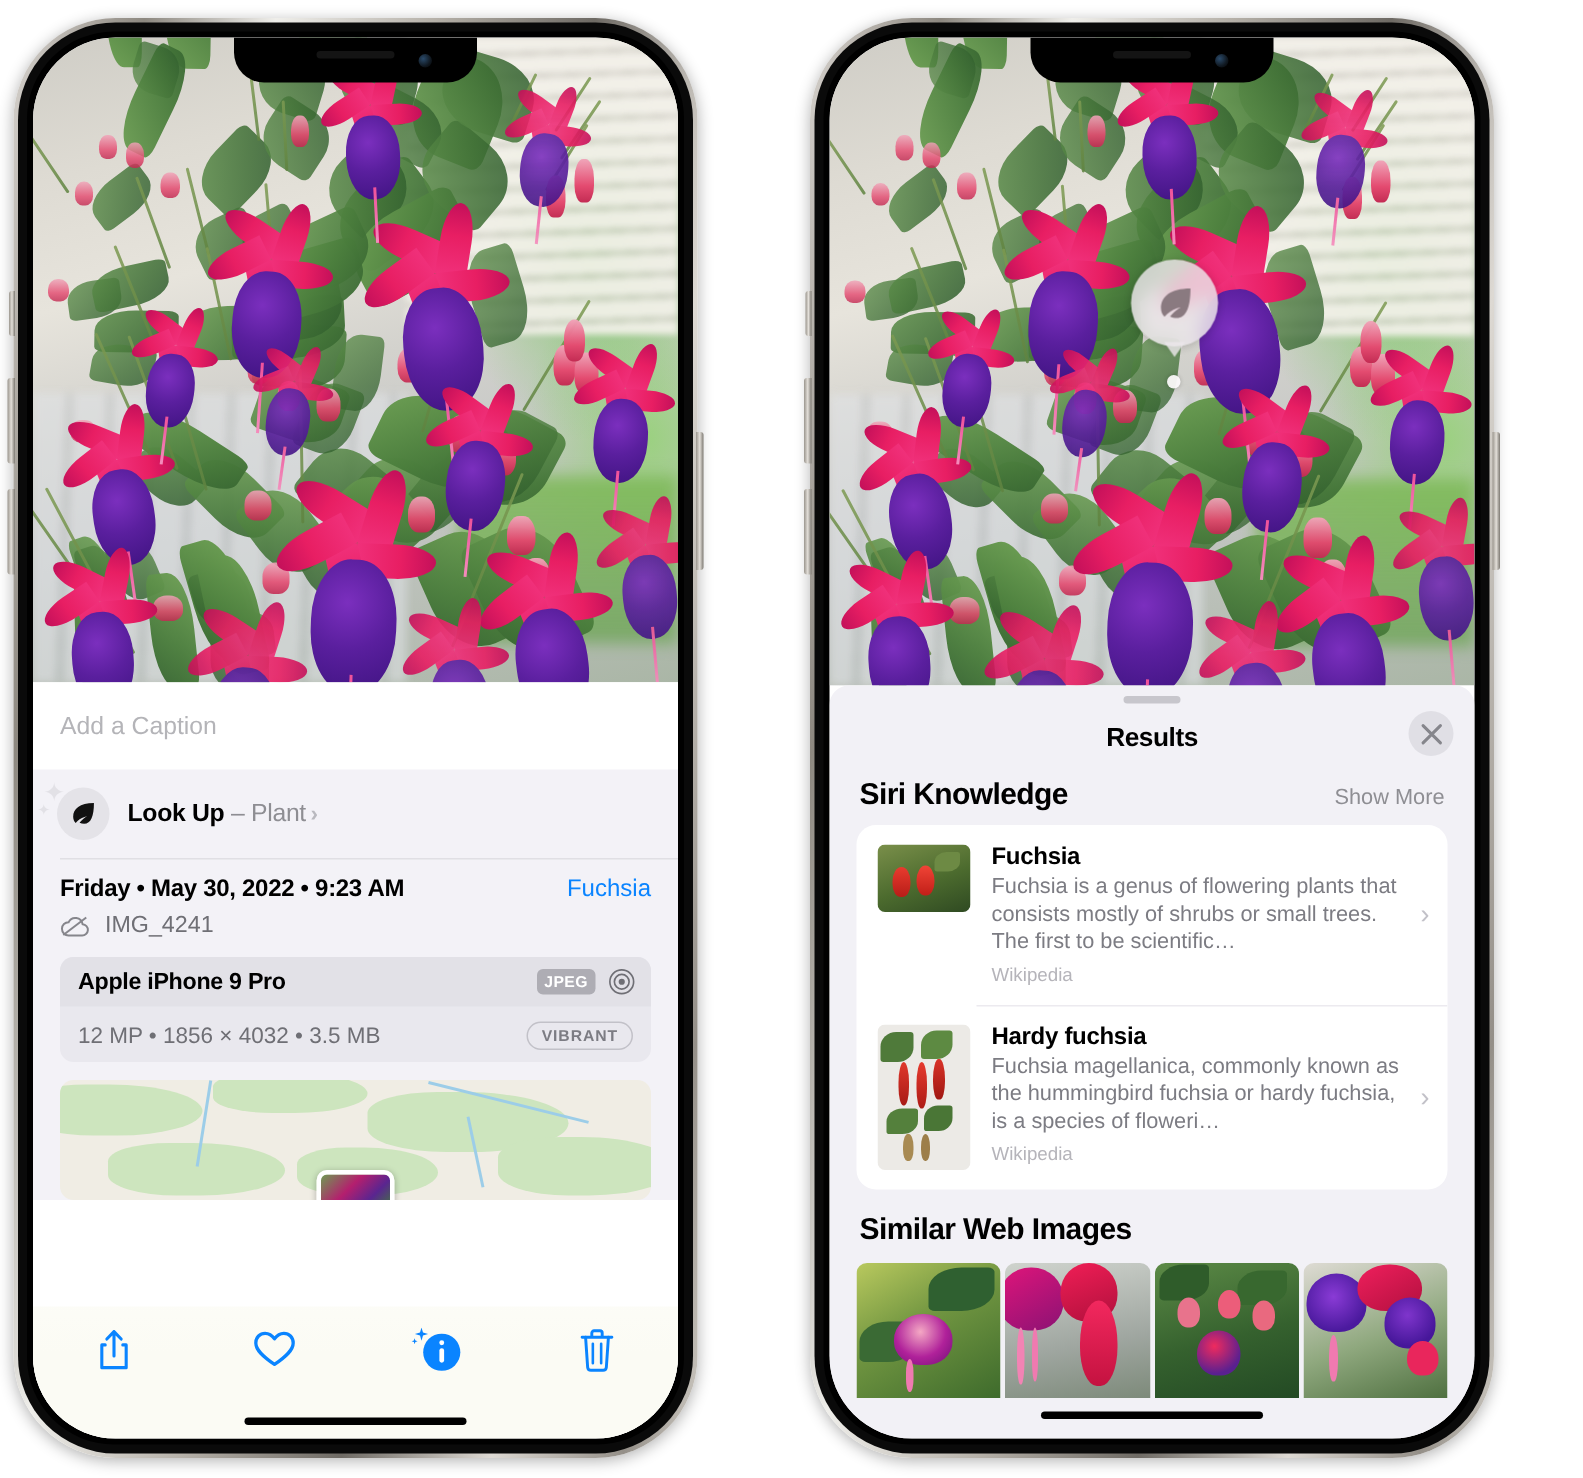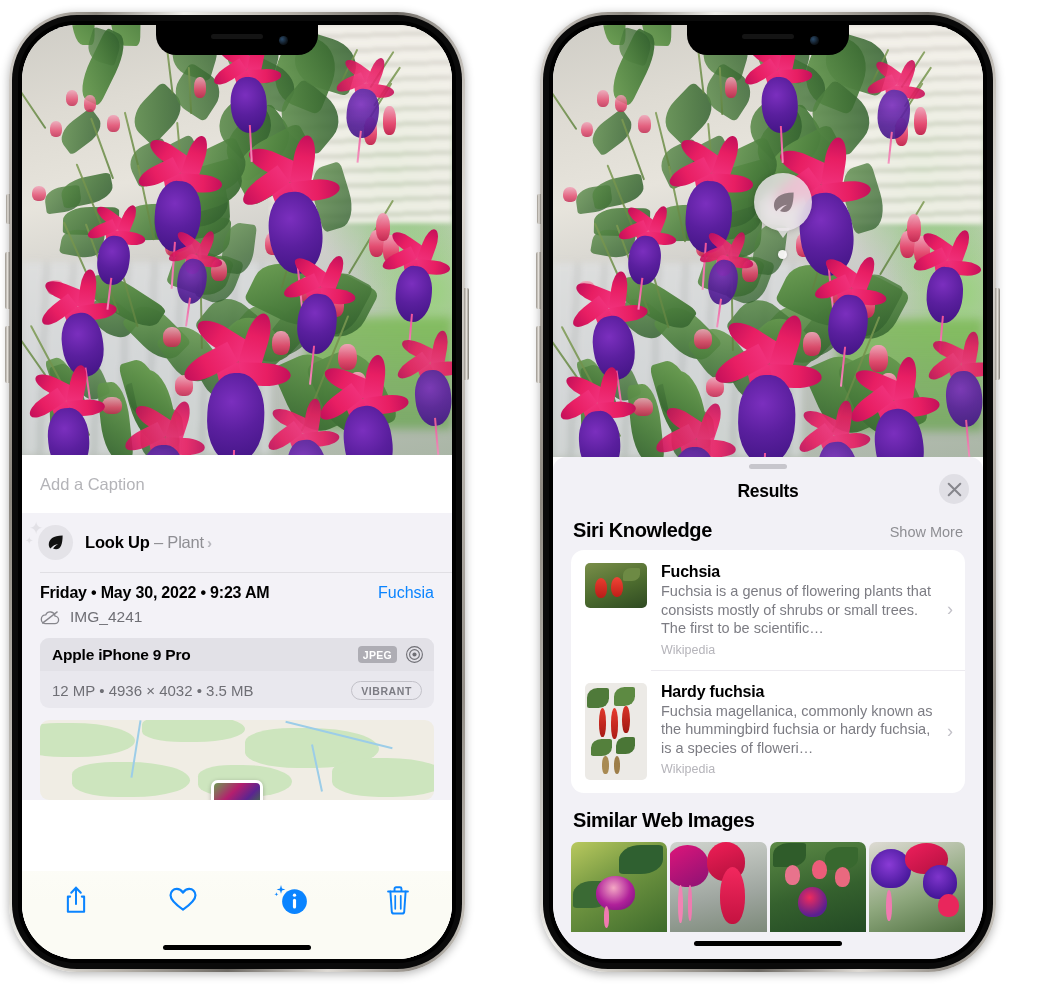--- a/index.html
+++ b/index.html
@@ -589,21 +589,21 @@
                   <span class="jpeg">JPEG</span>
                   <svg width="19" height="19" viewBox="0 0 24 24">
                     <circle cx="12" cy="12" r="10" fill="none" stroke="#6f6f75" stroke-width="1.4"></circle>
                     <circle cx="12" cy="12" r="6.2" fill="none" stroke="#6f6f75" stroke-width="1.4"></circle>
                     <circle cx="12" cy="12" r="2.6" fill="#6f6f75"></circle>
                   </svg>
                 </div>
               </div>
               <div class="cam-rows">
                 <div class="cam-r2">
-                  <span class="l">12 MP • 4936 × 4032 • 3.5 MB</span>
+                  <span class="l">12 MP • 1856 × 4032 • 3.5 MB</span>
                   <span class="vibrant">VIBRANT</span>
                 </div>
               </div>
             </div>
 
             <div class="map">
               <div class="green" style="left:-6%;top:4%;width:30%;height:42%"></div>
               <div class="green" style="left:26%;top:-6%;width:26%;height:34%"></div>
               <div class="green" style="left:52%;top:10%;width:34%;height:50%"></div>
               <div class="green" style="left:8%;top:52%;width:30%;height:44%"></div>

